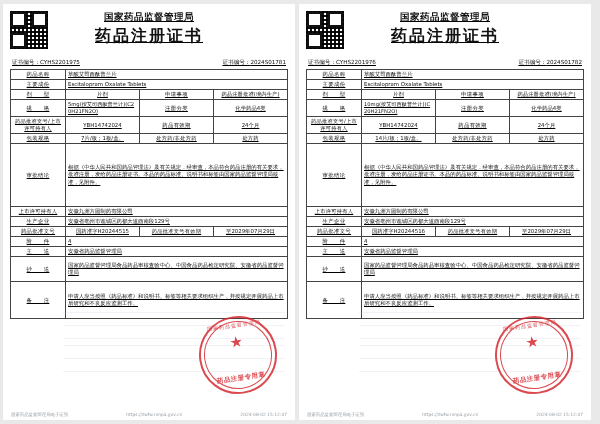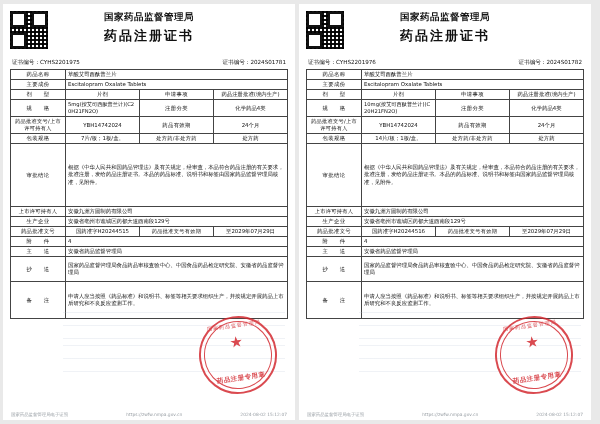--- a/index.html
+++ b/index.html
@@ -14,20 +14,21 @@
     display:flex;gap:4px;padding:4px 3px;box-sizing:border-box;
     background:#e9e9e9;
   }
   .cert{
     position:relative;
     width:292px;height:416px;
     background:#fff;
     box-sizing:border-box;
     padding:6px 7px 0 7px;
     overflow:hidden;
+    text-decoration:underline;
   }
   
   .hdr{display:flex;align-items:flex-start;gap:6px;height:46px;}
   .qr{
     width:38px;height:38px;flex:0 0 38px;margin-top:1px;
     background:
       repeating-linear-gradient(90deg,#111 0 2px,#fff 2px 4px),
       repeating-linear-gradient(0deg,#111 0 2px,#fff 2px 4px);
     background-blend-mode:multiply;
     position:relative;
@@ -39,21 +40,21 @@
   .qr:after{top:1px;right:1px;}
   .qr i{
     position:absolute;bottom:1px;left:1px;width:11px;height:11px;border:2px solid #111;background:#fff;
   }
   .hdr-txt{flex:1;text-align:center;padding-top:1px;}
   .org{
     font-size:9.5px;font-weight:bold;letter-spacing:.5px;color:#111;
     line-height:12px;
   }
   .title{
-    font-size:13px;font-weight:bold;letter-spacing:2px;color:#111;
+    font-size:16px;font-weight:bold;letter-spacing:2px;color:#111;
     margin-top:5px;line-height:15px;
   }
   
   .nums{
     display:flex;justify-content:space-between;
     font-size:5.6px;color:#111;margin:3px 2px 2px 2px;
   }
   .nums span{white-space:nowrap;}
   
   table{

